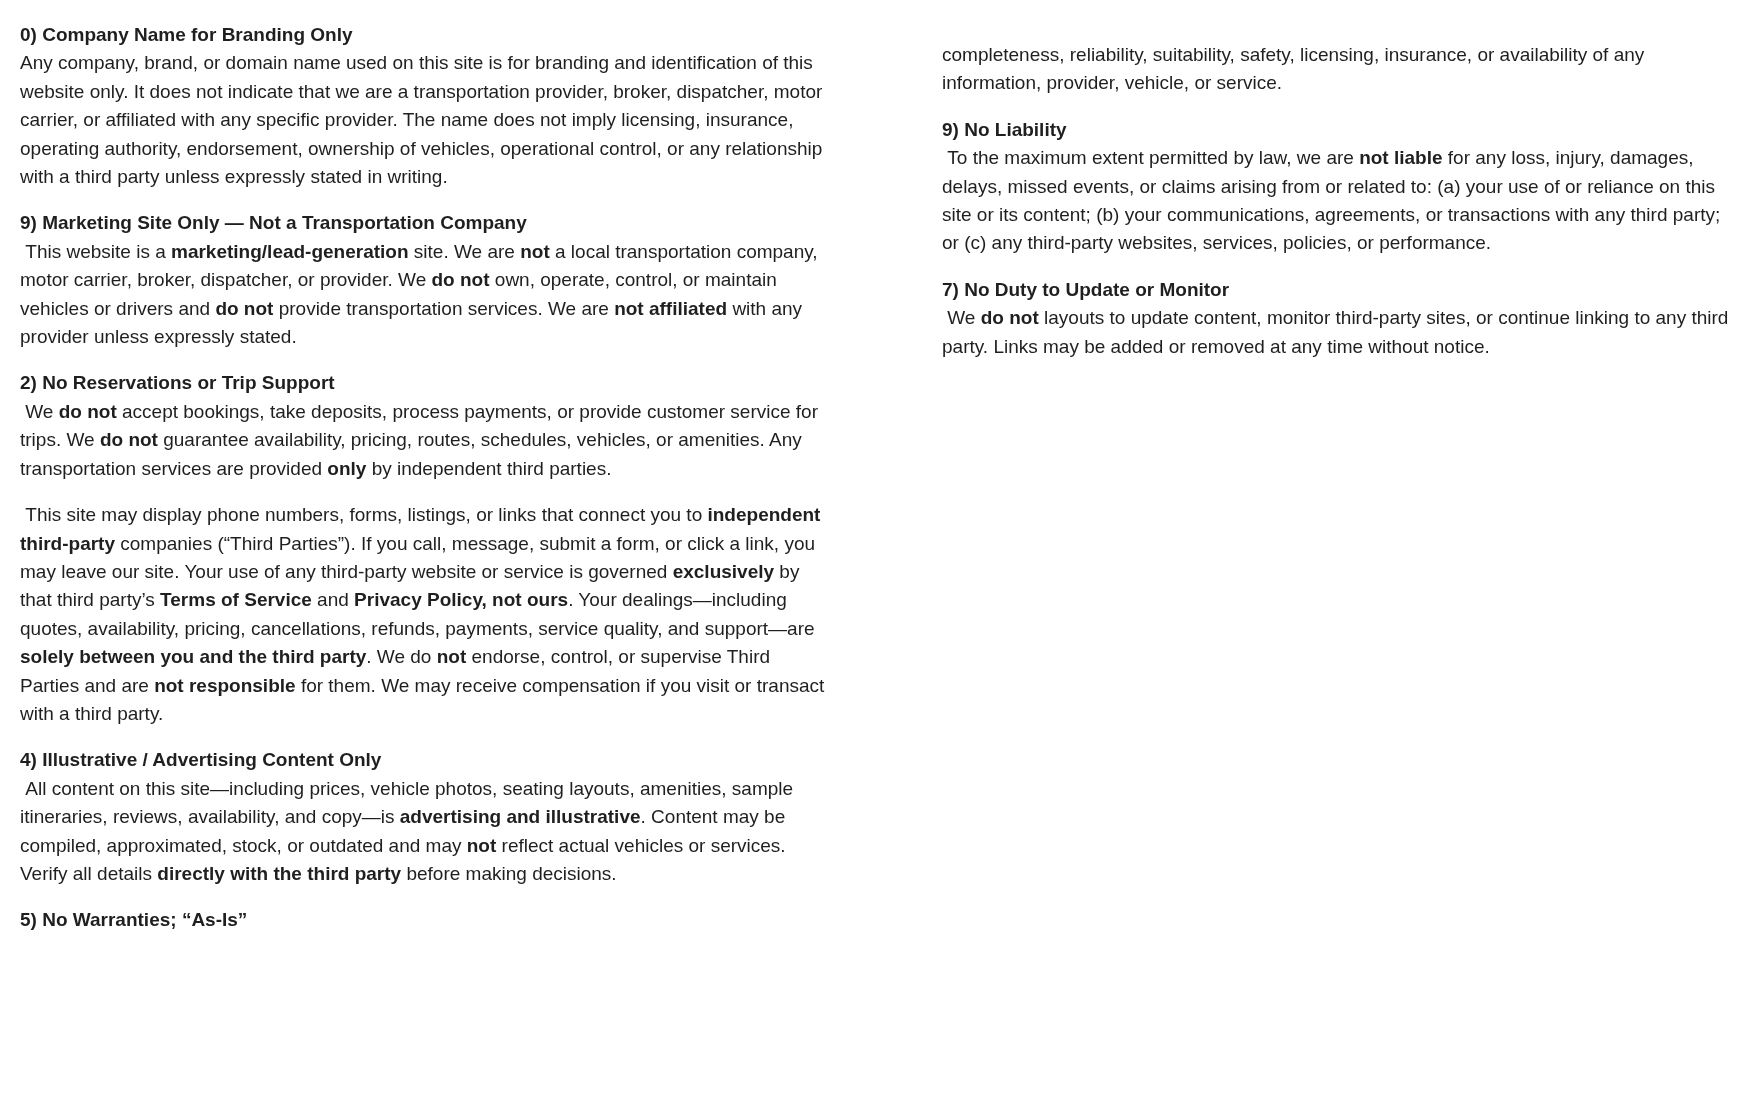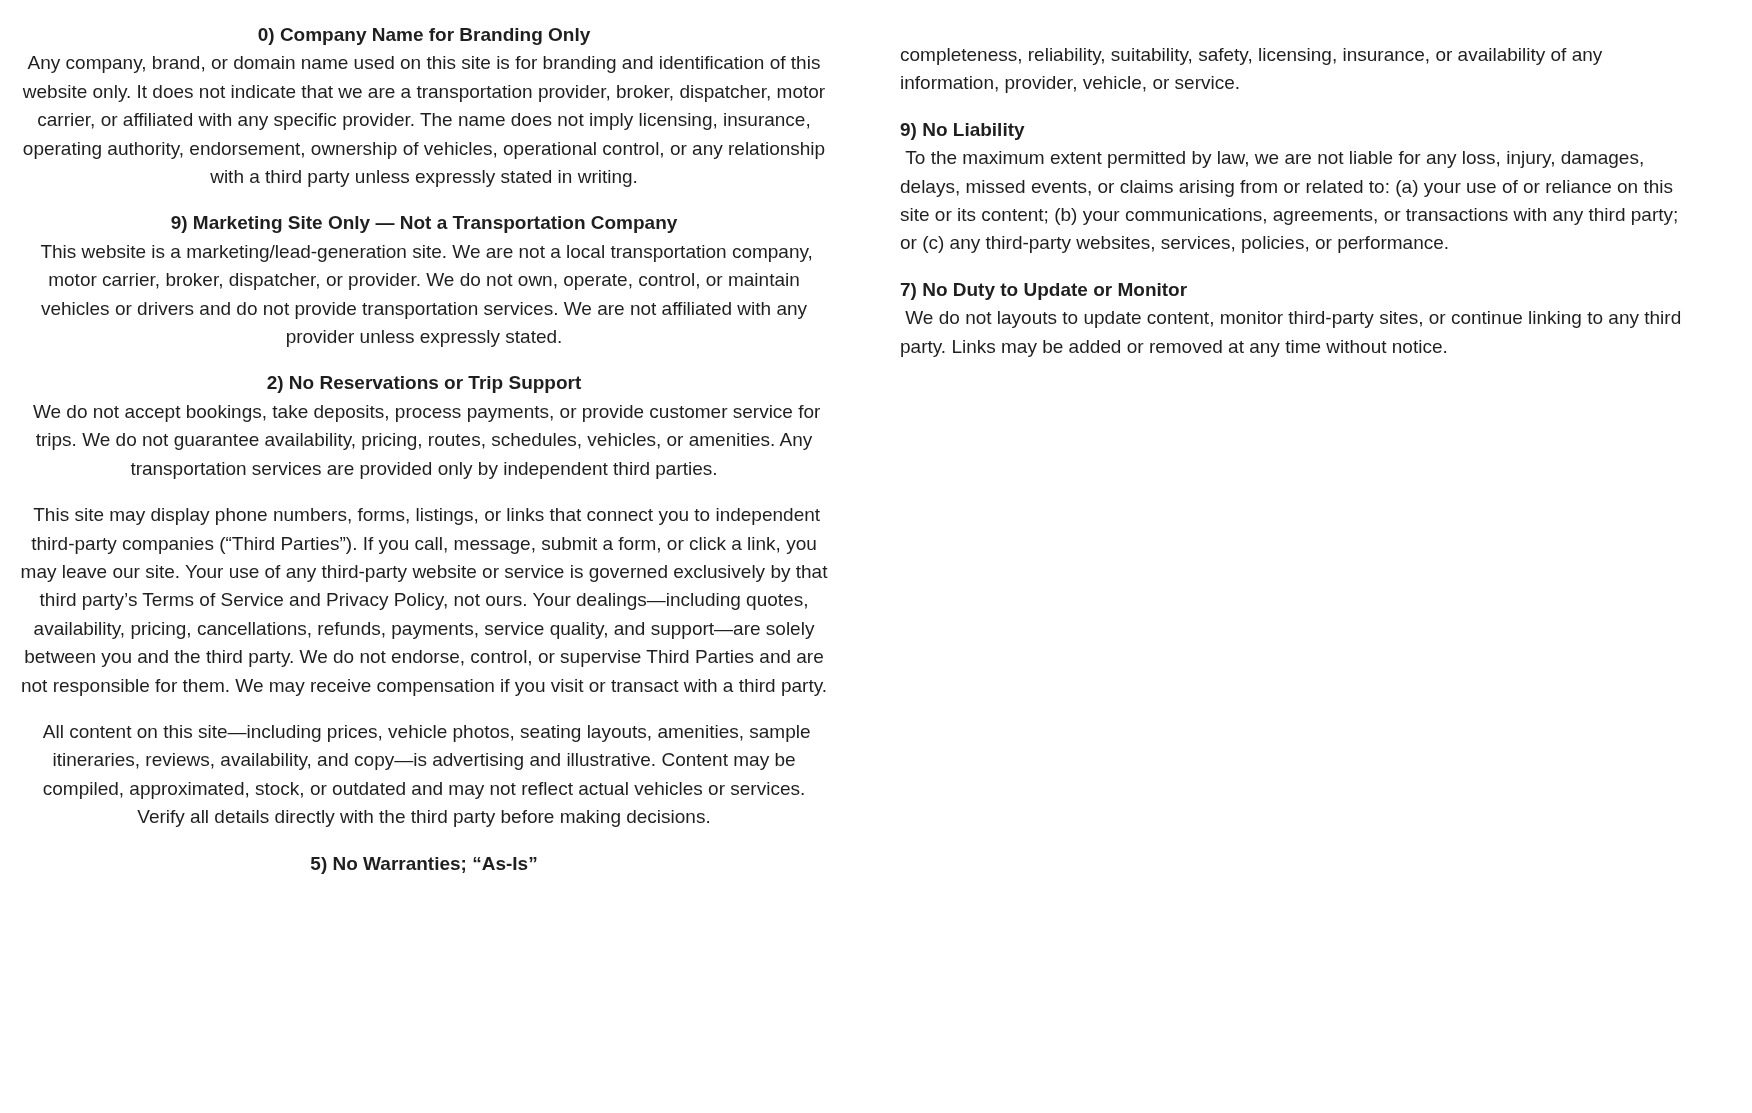--- a/index.html
+++ b/index.html
@@ -14,36 +14,36 @@
     -webkit-font-smoothing: antialiased;
     overflow: hidden;
   }
   .page {
     display: flex;
     align-items: flex-start;
     padding: 21px 0 0 20px;
     box-sizing: border-box;
   }
   .col { flex: 0 0 auto; }
-  .col-left  { width: 808px; text-align: center; }
-  .col-right { width: 794px; margin-left: 72px; padding-top: 20px; }
+  .col-left  { width: 808px; }
+  .col-right { width: 794px; margin-left: 114px; padding-top: 20px; }
   .sec { margin: 18px 0 0 0; }
   .col-left .sec:first-child { margin-top: 0; }
   .sec-heading {
     font-size: 19px;
     line-height: 28.4px;
     font-weight: 700;
     margin: 0;
     white-space: pre-wrap;
   }
   .sec-para {
     margin: 0;
     white-space: pre-wrap;
   }
-  .sec-para .b { font-weight: 400; }
+  .sec-para .b { font-weight: 700; }
 </style>
 </head>
 <body>
 
 <main class="page">
 
   <div class="col col-left">
 
     <section class="sec">
       <h2 class="sec-heading">0) Company Name for Branding Only</h2>
@@ -58,20 +58,21 @@
     <section class="sec">
       <h2 class="sec-heading">2) No Reservations or Trip Support</h2>
       <p class="sec-para"><span> We </span><span class="b">do not</span><span> accept bookings, take deposits, process payments, or provide customer service for trips. We </span><span class="b">do not</span><span> guarantee availability, pricing, routes, schedules, vehicles, or amenities. Any transportation services are provided </span><span class="b">only</span><span> by independent third parties.</span></p>
     </section>
 
     <section class="sec">
       <p class="sec-para"><span> This site may display phone numbers, forms, listings, or links that connect you to </span><span class="b">independent third-party</span><span> companies (“Third Parties”). If you call, message, submit a form, or click a link, you may leave our site. Your use of any third-party website or service is governed </span><span class="b">exclusively</span><span> by that third party’s </span><span class="b">Terms of Service</span><span> and </span><span class="b">Privacy Policy, not ours</span><span>. Your dealings—including quotes, availability, pricing, cancellations, refunds, payments, service quality, and support—are </span><span class="b">solely between you and the third party</span><span>. We do </span><span class="b">not</span><span> endorse, control, or supervise Third Parties and are </span><span class="b">not responsible</span><span> for them. We may receive compensation if you visit or transact with a third party.</span></p>
     </section>
 
     <section class="sec">
+      <h2 class="sec-heading">4) Illustrative / Advertising Content Only</h2>
       <p class="sec-para"><span> All content on this site—including prices, vehicle photos, seating layouts, amenities, sample itineraries, reviews, availability, and copy—is </span><span class="b">advertising and illustrative</span><span>. Content may be compiled, approximated, stock, or outdated and may </span><span class="b">not</span><span> reflect actual vehicles or services. Verify all details </span><span class="b">directly with the third party</span><span> before making decisions.</span></p>
     </section>
 
     <section class="sec">
       <h2 class="sec-heading">5) No Warranties; “As-Is”</h2>
     </section>
 
   </div>
 
   <div class="col col-right">

